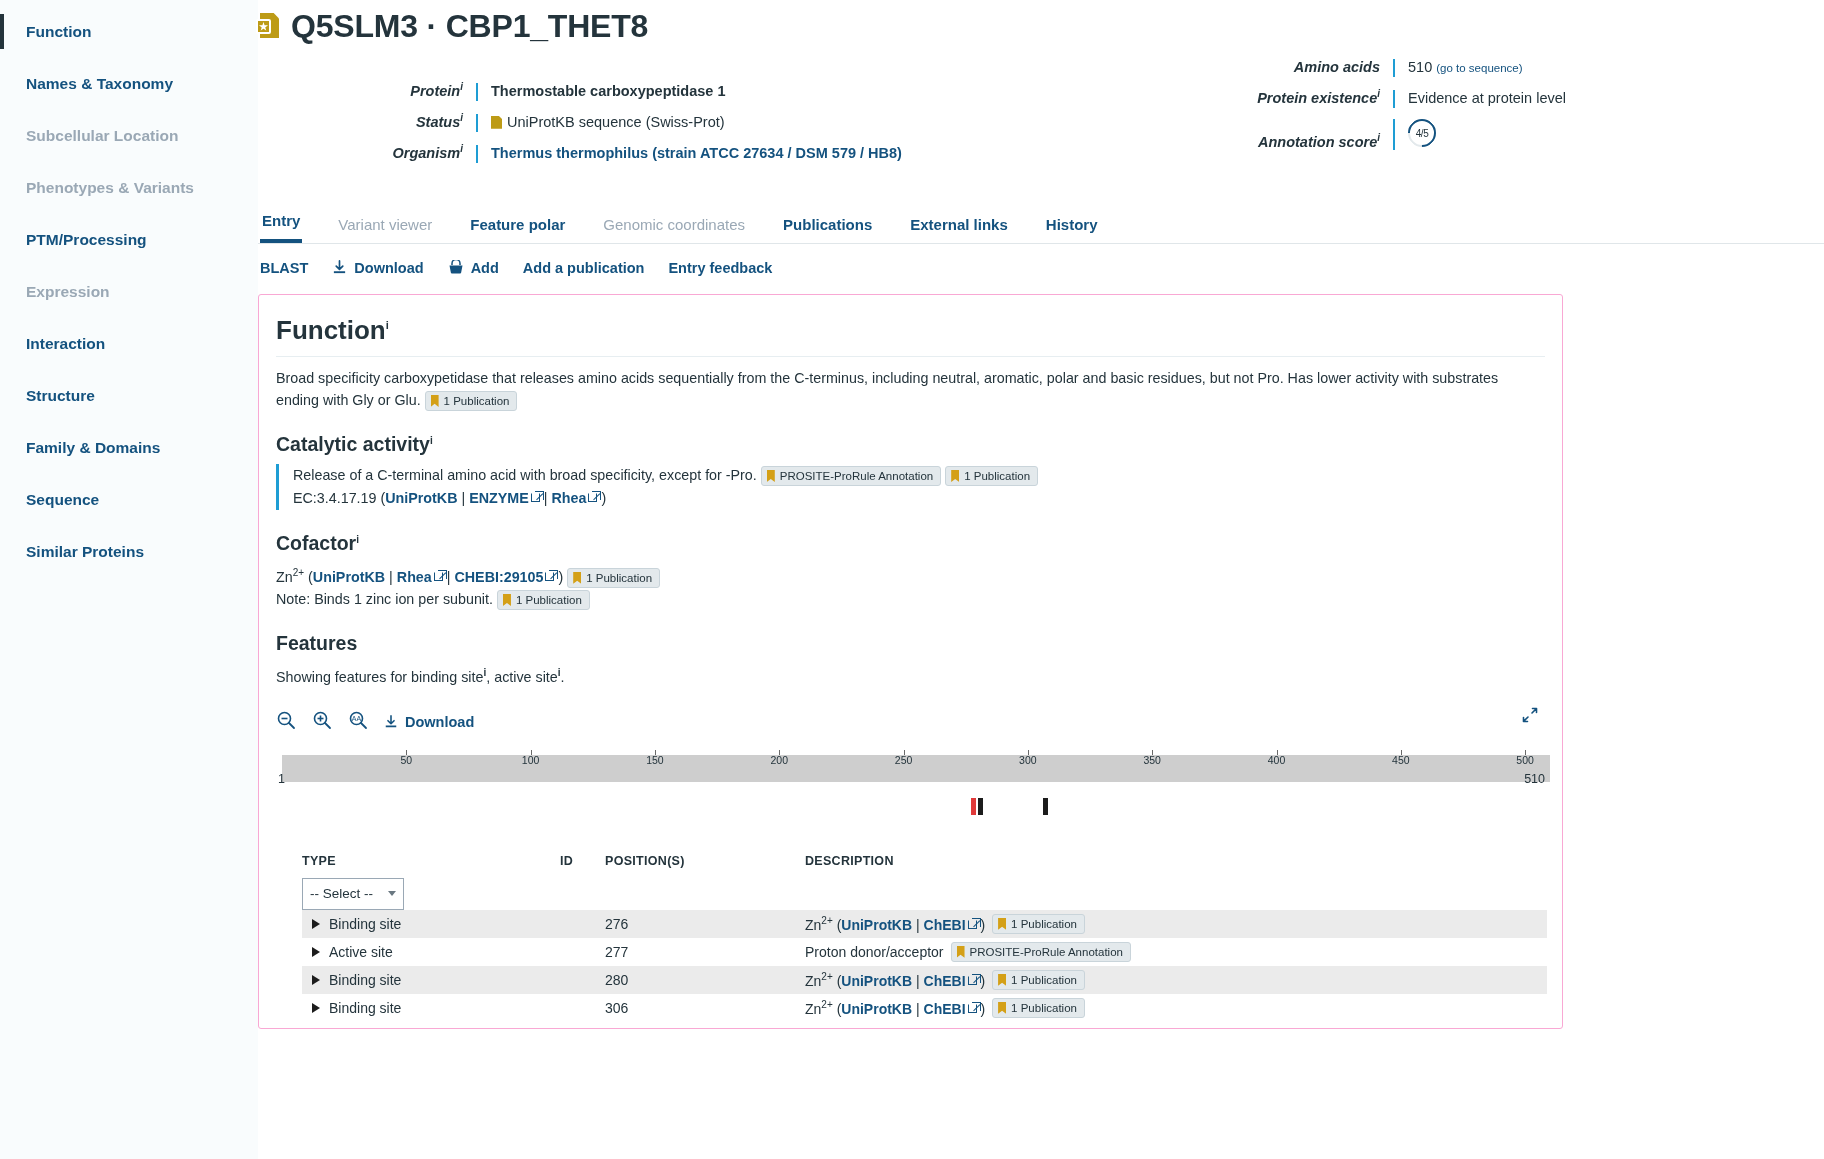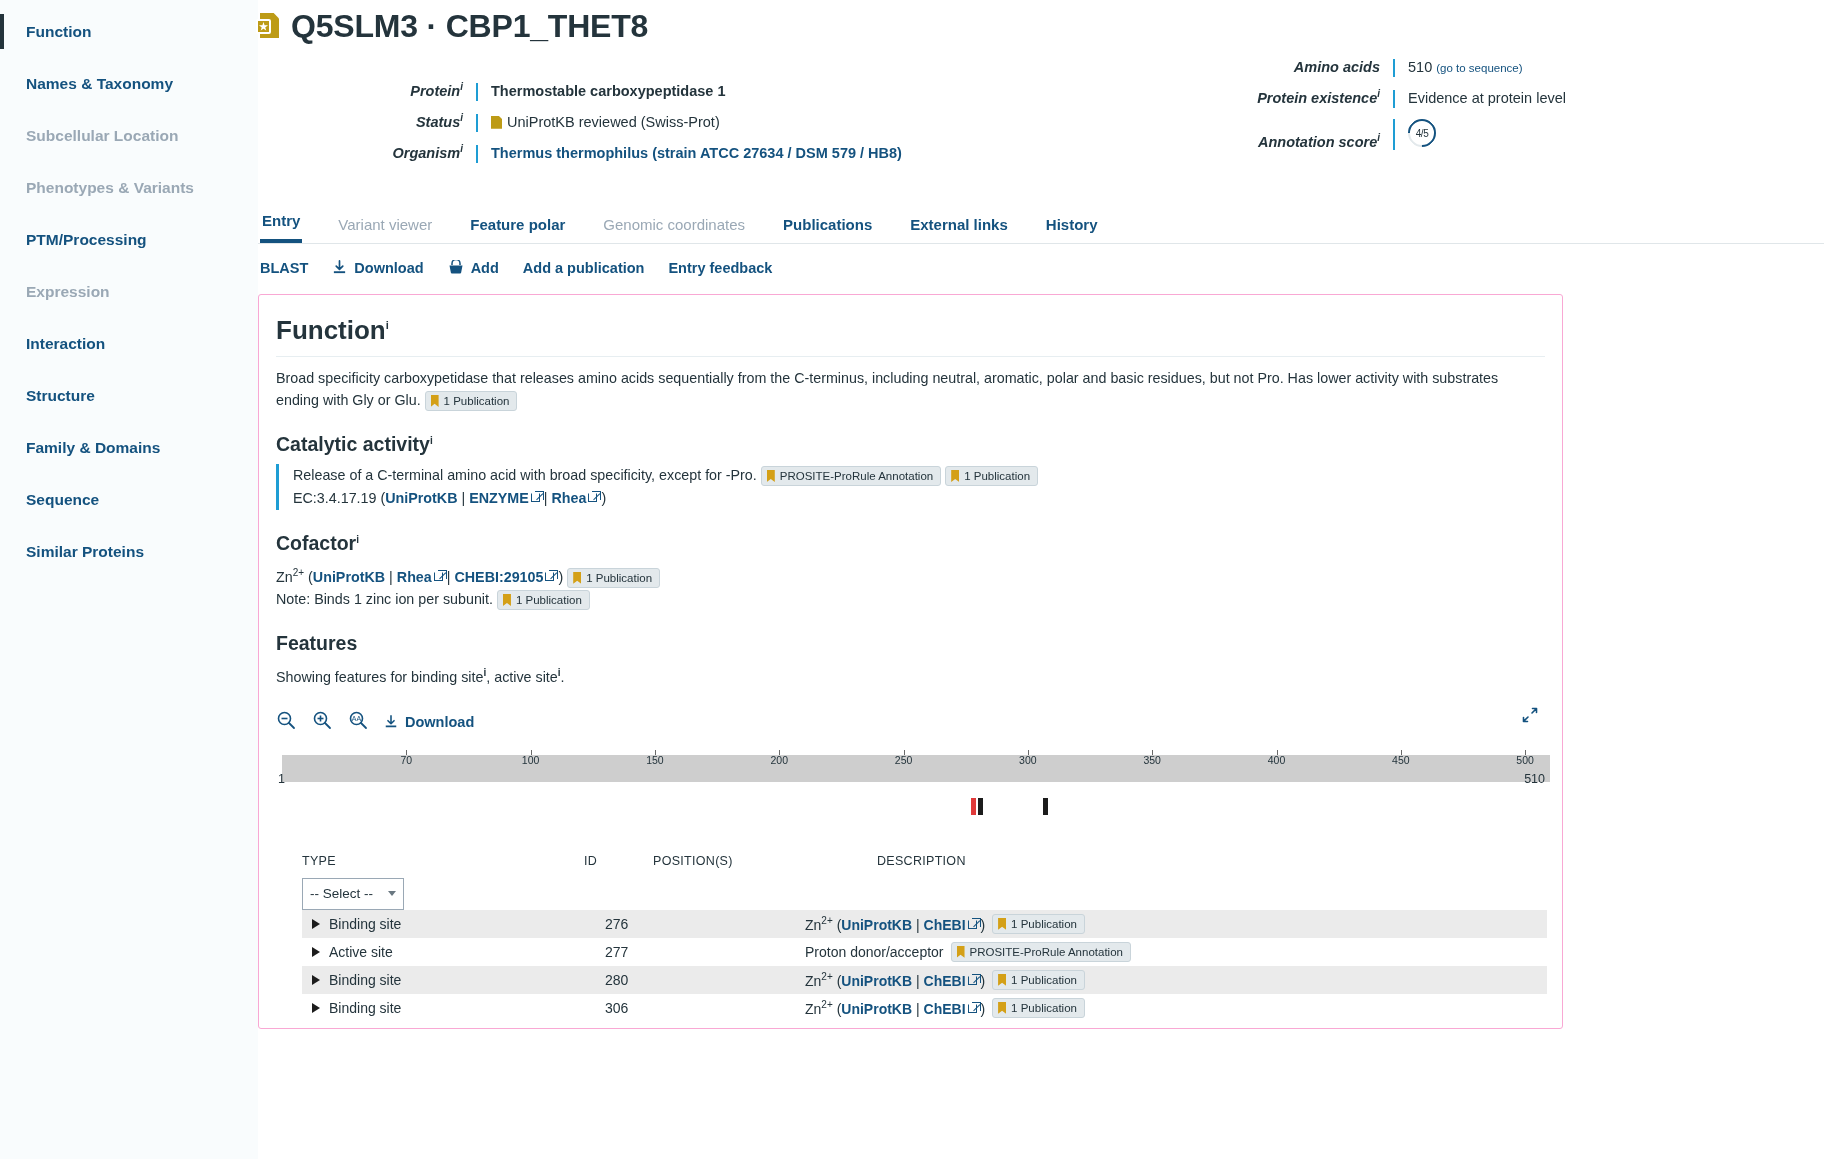--- a/index.html
+++ b/index.html
@@ -328,25 +328,24 @@
 
   
   #feature-table {
     margin: 20px 0 0 26px;
     width: 1245px;
     font-size: 14px;
   }
   .ft-head {
     display: flex;
     font-size: 12.5px;
-    font-weight: normal;
+    font-weight: bold;
     color: #24343c;
     letter-spacing: 0.3px;
     padding-bottom: 4px;
-    gap: 24px;
   }
   .col-type { width: 258px; }
   .col-id { width: 45px; }
   .col-pos { width: 200px; }
   .col-desc { flex: 1; }
   #type-select {
     margin-top: 6px;
     width: 102px; height: 32px;
     border: 1px solid #9aa8b5;
     background: #ffffff;
@@ -413,21 +412,21 @@
 
   <div id="meta-grid">
     <div class="meta-col left">
       <div class="meta-row">
         <div class="meta-label"><span>Protein</span><sup class="info">i</sup></div>
         <div class="meta-value bold">Thermostable carboxypeptidase 1</div>
       </div>
       <div class="meta-row">
         <div class="meta-label"><span>Status</span><sup class="info">i</sup></div>
         <div class="meta-value">
-          <span class="mini-swiss"></span><span>UniProtKB reviewed (Swiss-Prot)</span>
+          <span class="mini-swiss"></span><span>UniProtKB sequence (Swiss-Prot)</span>
         </div>
       </div>
       <div class="meta-row">
         <div class="meta-label"><span>Organism</span><sup class="info">i</sup></div>
         <div class="meta-value link">Thermus thermophilus (strain ATCC 27634 / DSM 579 / HB8)</div>
       </div>
     </div>
 
     <div class="meta-col right">
       <div class="meta-row">
@@ -597,21 +596,21 @@
             </svg>
         </span>
       </div>
 
       <div id="ruler-wrap">
         <div id="ruler"></div>
         <div id="ruler-start">1</div>
         <div id="ruler-end">510</div>
         <div id="ruler-ticks">
             <div class="tick" style="left: 130.314px; top: 2px;"></div>
-            <div class="tick-label" style="left: 130.314px;">70</div>
+            <div class="tick-label" style="left: 130.314px;">50</div>
             <div class="tick" style="left: 254.627px; top: 2px;"></div>
             <div class="tick-label" style="left: 254.627px;">100</div>
             <div class="tick" style="left: 378.941px; top: 2px;"></div>
             <div class="tick-label" style="left: 378.941px;">150</div>
             <div class="tick" style="left: 503.255px; top: 2px;"></div>
             <div class="tick-label" style="left: 503.255px;">200</div>
             <div class="tick" style="left: 627.569px; top: 2px;"></div>
             <div class="tick-label" style="left: 627.569px;">250</div>
             <div class="tick" style="left: 751.882px; top: 2px;"></div>
             <div class="tick-label" style="left: 751.882px;">300</div>

